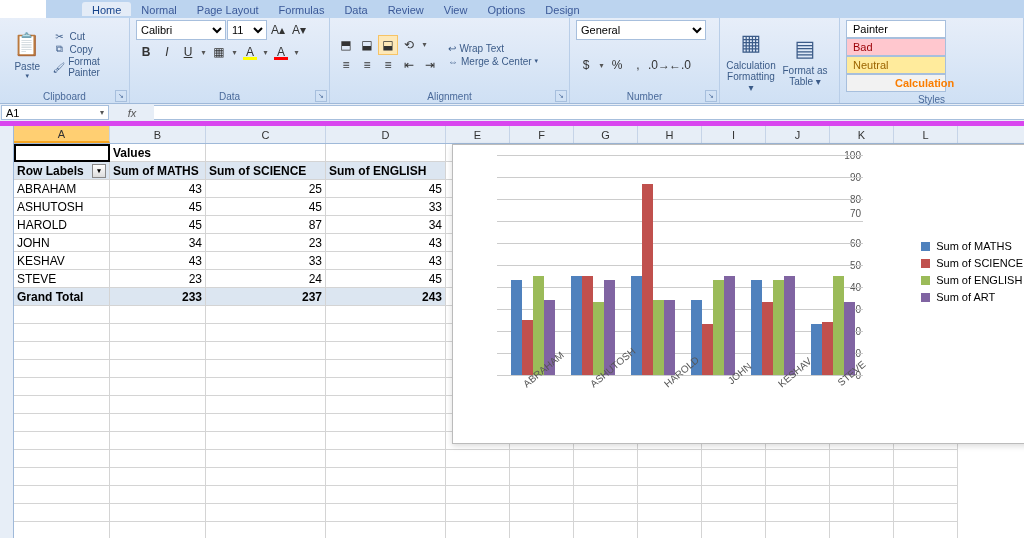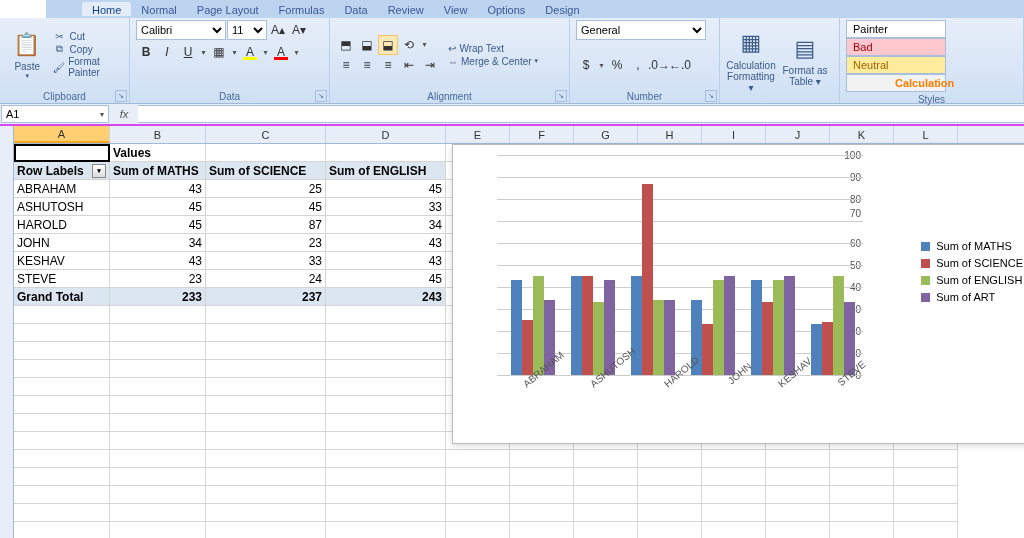--- a/index.html
+++ b/index.html
@@ -27,21 +27,21 @@
   .sq.active { border:1px solid #f6c366; background:#fde8b8; }
   .dd { width:9px; font-size:8px; color:#555; display:flex; align-items:center; justify-content:center;}
   .wrap-txt { font-size:10px; color:#3b5b88; display:flex; align-items:center; gap:3px;}
   .styles-box { border:1px solid #a7bfdd; background:#fff; padding:2px 6px; width:100px; font-size:11px; display:flex; align-items:center; }
   .style-normal { background:#fff; }
   .style-bad { background:#ffc7ce; color:#9c0006; }
   .style-neutral { background:#ffeb9c; color:#9c6500; }
   .style-calc { background:#f2f2f2; color:#fa7d00; font-weight:bold;padding-left:48px; }
 
   
-  .fxbar { height: 22px; display:flex; align-items:stretch; border-bottom:2px solid #d946ef; background:#e7eef7; }
+  .fxbar { height: 22px; display:flex; align-items:stretch; border-bottom:5px solid #d946ef; background:#e7eef7;gap:8px; }
   .namebox { width:108px; border:1px solid #a7bfdd; background:#fff; display:flex; align-items:center; padding:0 4px; font-size:11px; margin:1px; }
   .namebox .dd2 { margin-left:auto; font-size:8px; color:#555; }
   .fxicon { width:28px; display:flex; align-items:center; justify-content:center; font-style:italic; color:#555; font-size:11px; }
   .fxinput { flex:1; border:1px solid #a7bfdd; border-left:none; border-right:none; background:#fff; margin:1px 0; }
 
   
   .sheet { position: relative; display:flex; height: calc(538px - 18px - 86px - 22px); }
   .rowhdrs { width:14px; background:#e7eef7; border-right:1px solid #9fb9d9; }
   .gridwrap { flex:1; position:relative; overflow:hidden; }
   .colhdrs { display:flex; height:18px; background:#e7eef7; border-bottom:1px solid #9fb9d9; }

